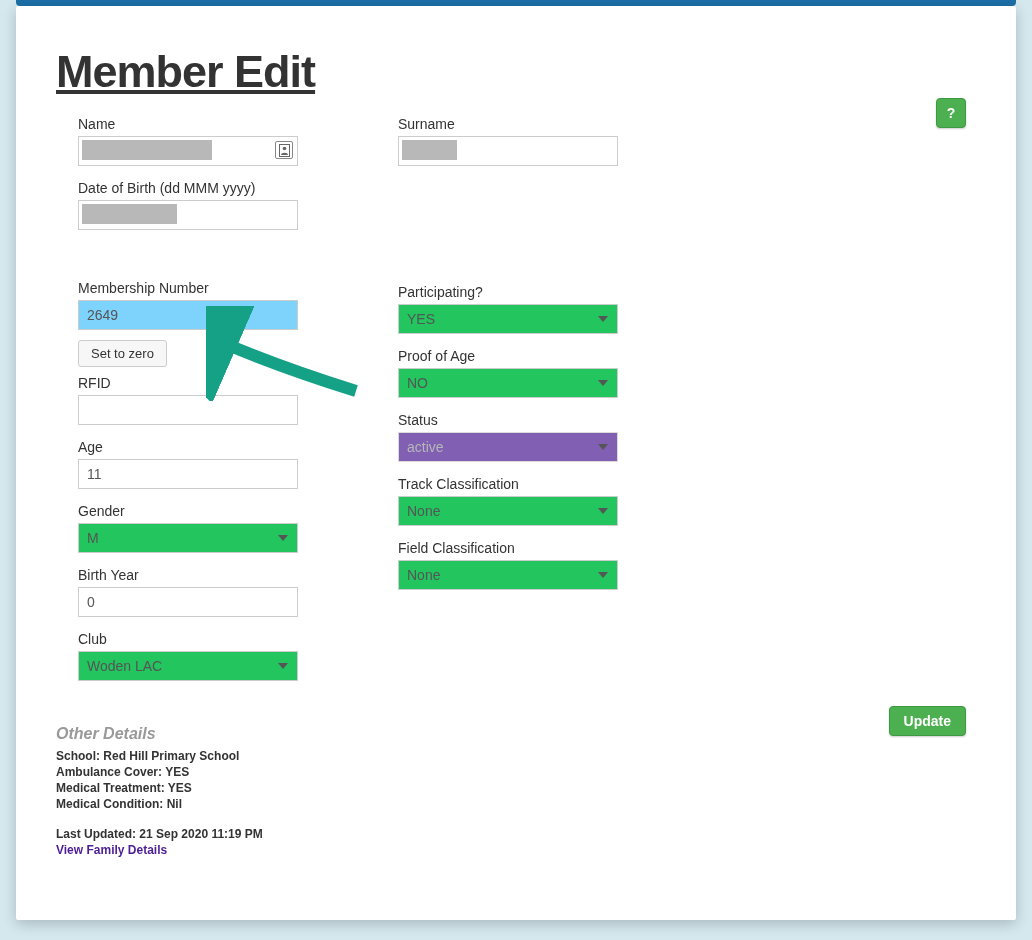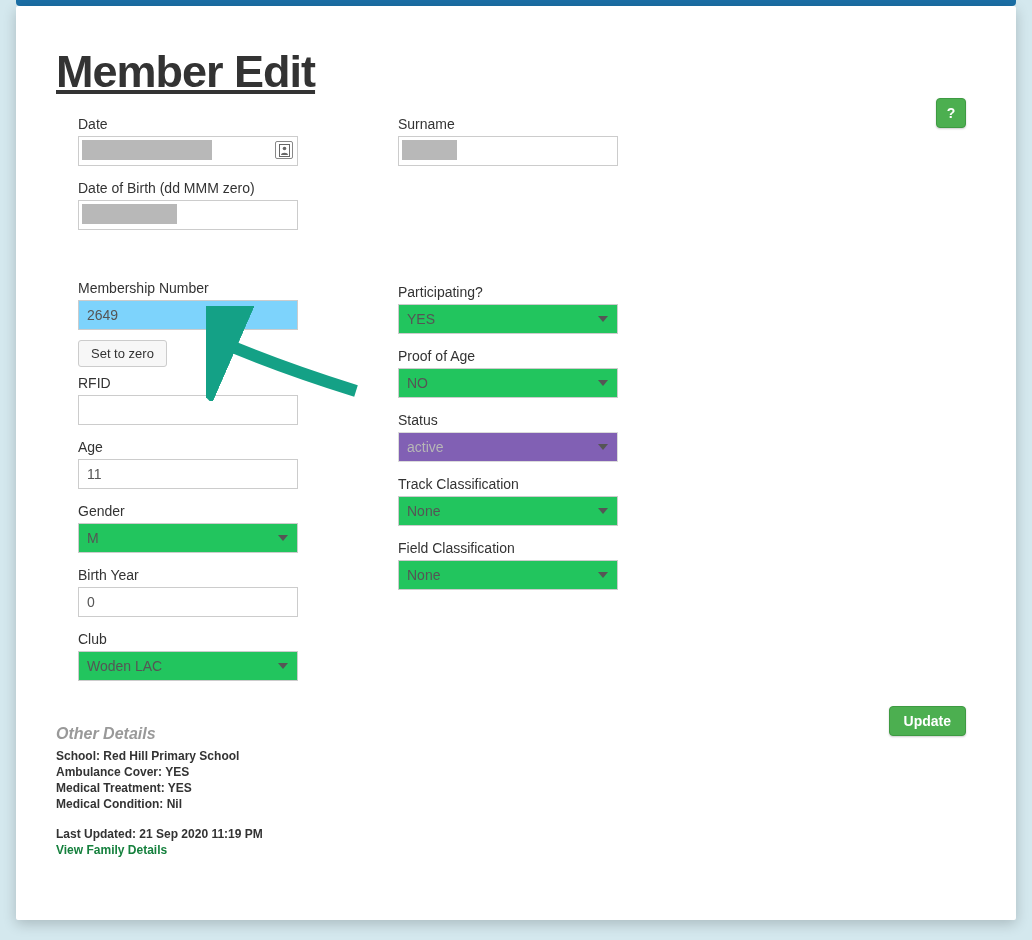--- a/index.html
+++ b/index.html
@@ -144,21 +144,21 @@
     margin-bottom: 6px;
   }
   .other-details p {
     font-size: 12px;
     color: #333;
     margin-bottom: 2px;
     font-weight: bold;
   }
   .other-details .gap { height: 14px; }
   .link {
-    color: #15803d;
+    color: #4c1d95;
     text-decoration: none;
     cursor: pointer;
   }
   .arrow-svg {
     position: absolute;
     top: 300px;
     left: 190px;
     pointer-events: none;
   }
   .autofill-icon {
@@ -193,36 +193,36 @@
     <h1 class="page-title">Member Edit</h1>
 
     <div class="help-btn">
       <span>?</span>
     </div>
 
     <div class="cols">
       <div class="col">
 
         <div class="field">
-          <label class="label">Date</label>
+          <label class="label">Name</label>
           <div class="input-wrap">
             <input class="txt" type="text" value="" style="">
             <div class="input-redact" style="width:130px"></div>
             <div class="autofill-icon">
               <svg width="11" height="13" viewBox="0 0 11 13">
                   <rect x="0.5" y="0.5" width="10" height="12" fill="none" stroke="#666"></rect>
                   <circle cx="5.5" cy="4.5" r="1.8" fill="#666"></circle>
                   <path d="M2 11 C2 8 9 8 9 11" fill="#666"></path>
                 </svg>
             </div>
           </div>
         </div>
 
         <div class="field-sub">
-          <label class="label">Date of Birth (dd MMM zero)</label>
+          <label class="label">Date of Birth (dd MMM yyyy)</label>
           <div class="input-wrap">
             <input class="txt" type="text" value="" style="">
             <div class="input-redact" style="width:95px"></div>
           </div>
         </div>
 
         <div class="section-gap"></div>
 
         <div class="field" style="margin-bottom:6px">
           <label class="label">Membership Number</label>

